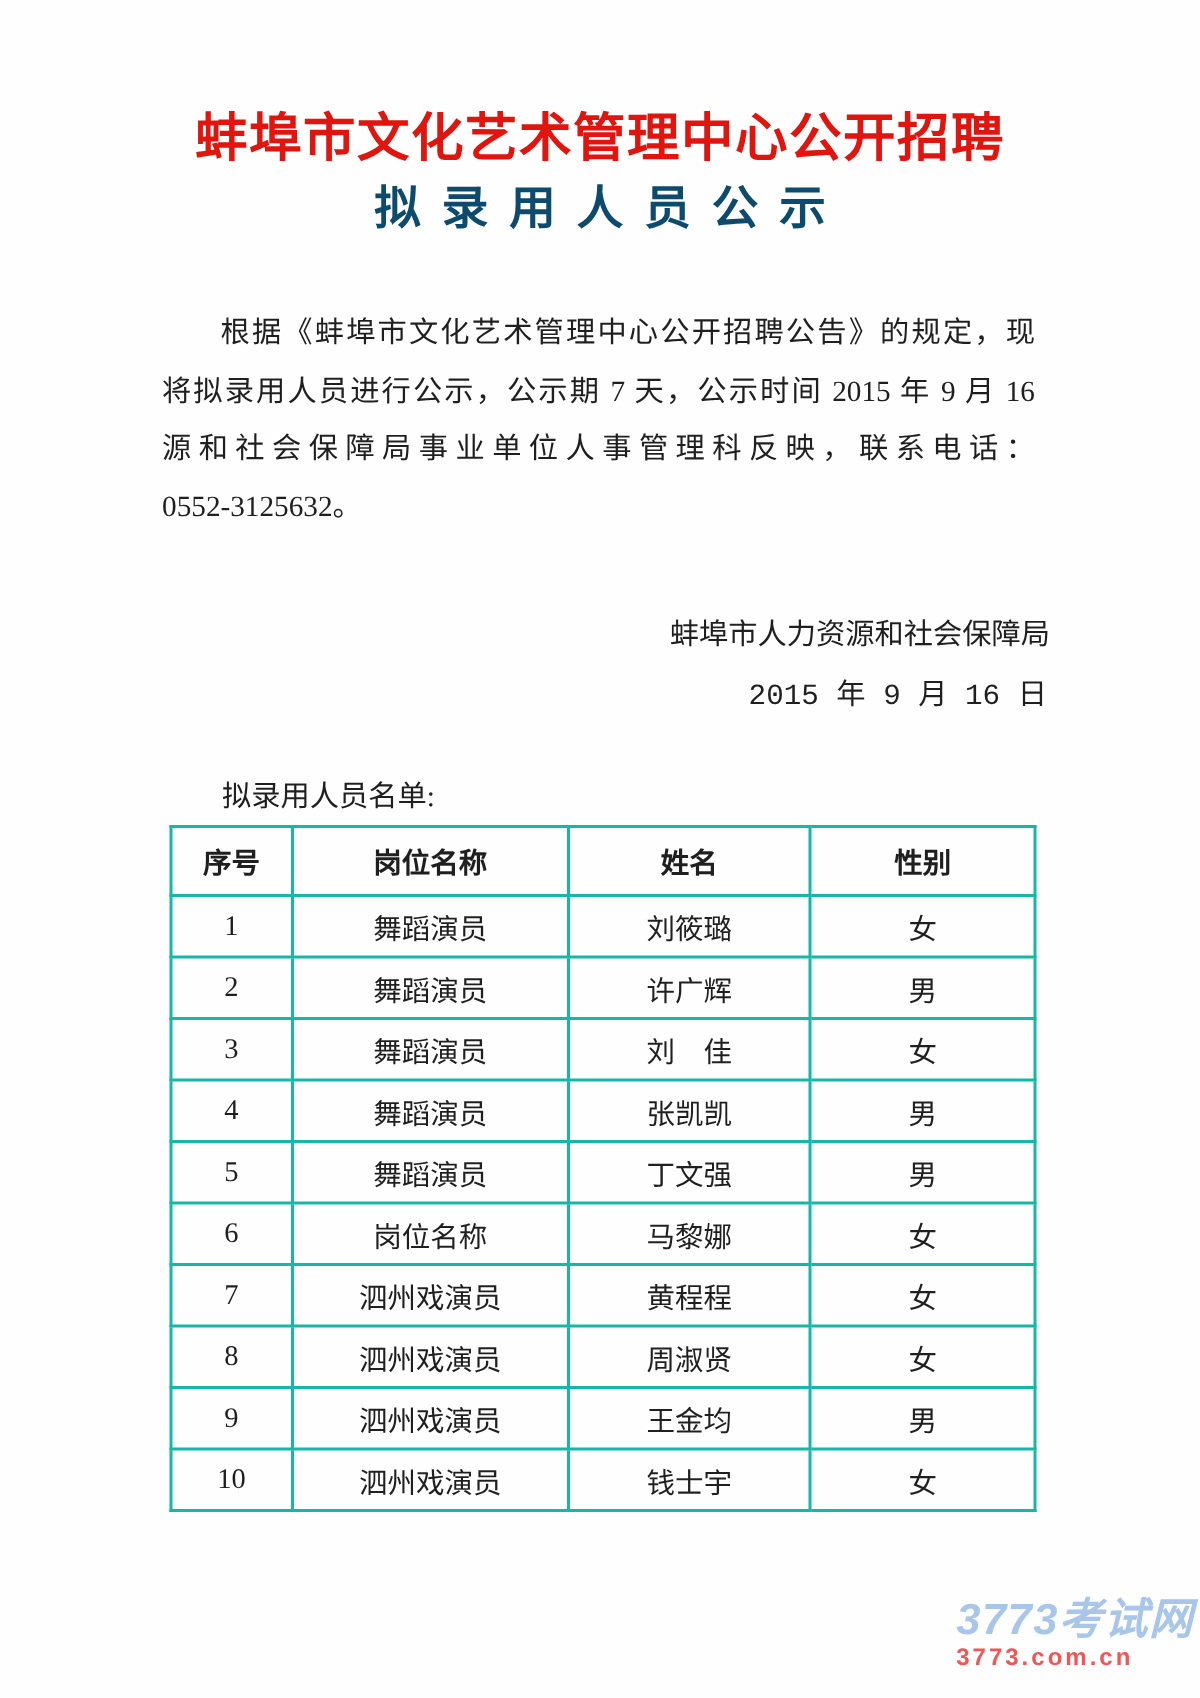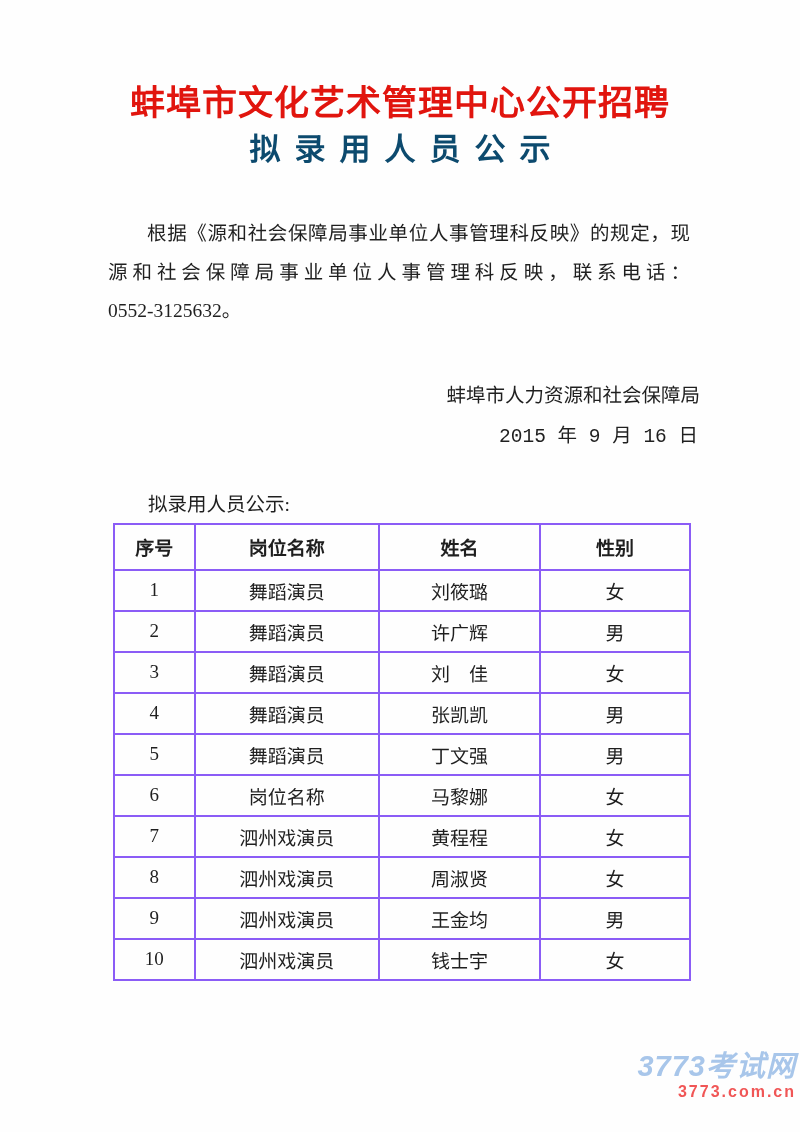--- a/index.html
+++ b/index.html
@@ -21,21 +21,20 @@
   .title-block {
     padding-top: 70px;
     text-align: center;
   }
   .title-line1 {
     font-size: 35px;
     font-weight: 700;
     line-height: 46px;
     letter-spacing: 1px;
     color: #e1150e;
-    margin-top: 11px;
   }
   .title-line2 {
     font-size: 31px;
     font-weight: 700;
     line-height: 46px;
     letter-spacing: 14px;
     padding-left: 14px; 
     color: #0c4a6e;
   }
   
@@ -75,21 +74,21 @@
     line-height: 24px;
   }
   
   table.roster {
     margin: 6px 0 0 113px;
     width: 578px;
     border-collapse: collapse;
     table-layout: fixed;
   }
   table.roster th, table.roster td {
-    border: 2px solid #8b5cf6;
+    border: 2px solid #14b8a6;
     text-align: center;
     vertical-align: middle;
     font-size: 19px;
     padding: 0;
     overflow: hidden;
   }
   table.roster th {
     height: 44px;
     font-weight: 700;
   }
@@ -98,22 +97,22 @@
     font-weight: 400;
   }
   col.c1 { width: 14%; }
   col.c2 { width: 32%; }
   col.c3 { width: 28%; }
   col.c4 { width: 26%; }
   
   .watermark {
     position: absolute;
     right: 4px;
-    bottom: 32px;
-    text-align: right;
+    bottom: 18px;
+    text-align: left;
     opacity: 0.9;
     line-height: 1;
   }
   .wm-name {
     font-family: "Liberation Sans", "DejaVu Sans", sans-serif;
     font-style: italic;
     font-weight: 700;
     font-size: 29px;
     letter-spacing: 1px;
     color: #9fc0e8;
@@ -131,31 +130,32 @@
 <body>
 
 <div class="page">
 
   <div class="title-block">
     <div class="title-line1">蚌埠市文化艺术管理中心公开招聘</div>
     <div class="title-line2">拟录用人员公示</div>
   </div>
 
   <div class="body-text">
-    <div class="body-line indent">根据《源和社会保障局事业单位人事管理科反映》的规定，现</div>
+    <div class="body-line indent">根据《蚌埠市文化艺术管理中心公开招聘公告》的规定，现</div>
+    <div class="body-line">将拟录用人员进行公示，公示期 7 天，公示时间 2015 年 9 月 16</div>
     <div class="body-line">源和社会保障局事业单位人事管理科反映，联系电话：</div>
     <div class="body-line last">0552-3125632。</div>
   </div>
 
   <div class="signature">
     <div class="sig-org">蚌埠市人力资源和社会保障局</div>
     <div class="sig-date">2015 年 9 月 16 日</div>
   </div>
 
-  <div class="list-label">拟录用人员公示:</div>
+  <div class="list-label">拟录用人员名单:</div>
 
   <table class="roster">
     <colgroup>
       <col class="c1">
         <col class="c2">
         <col class="c3">
         <col class="c4">
     </colgroup>
     <thead>
       <tr>

